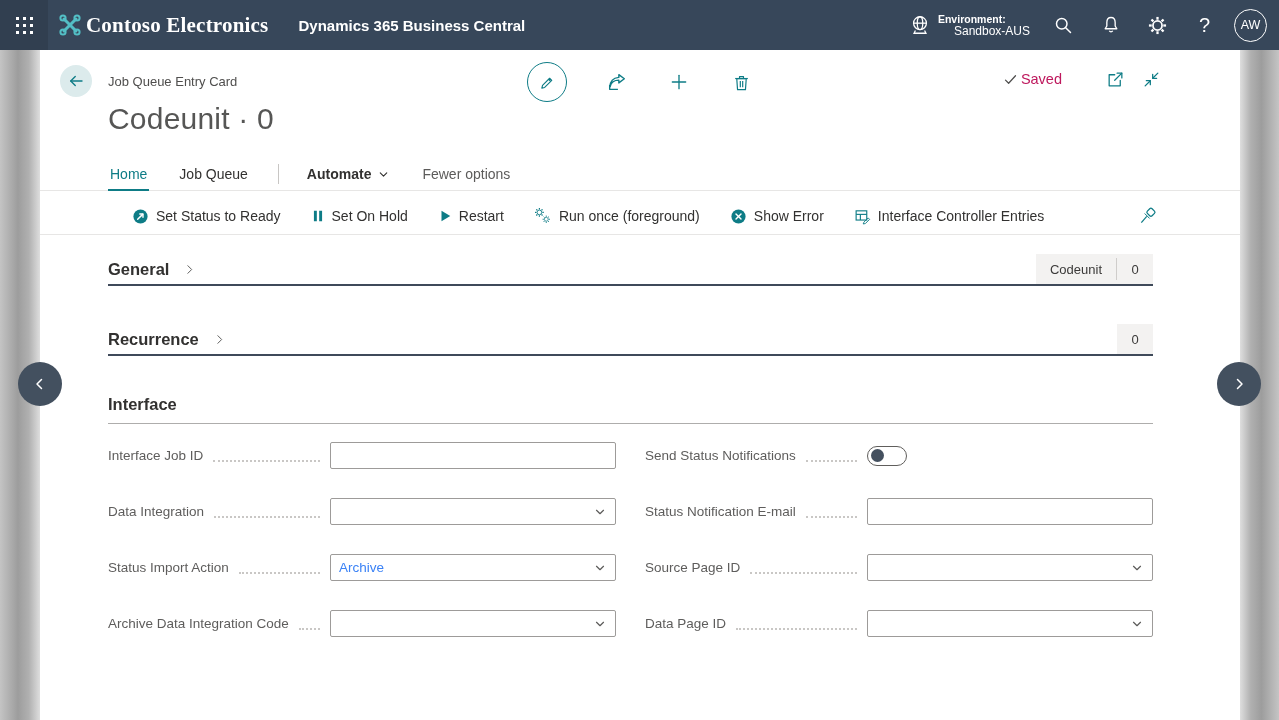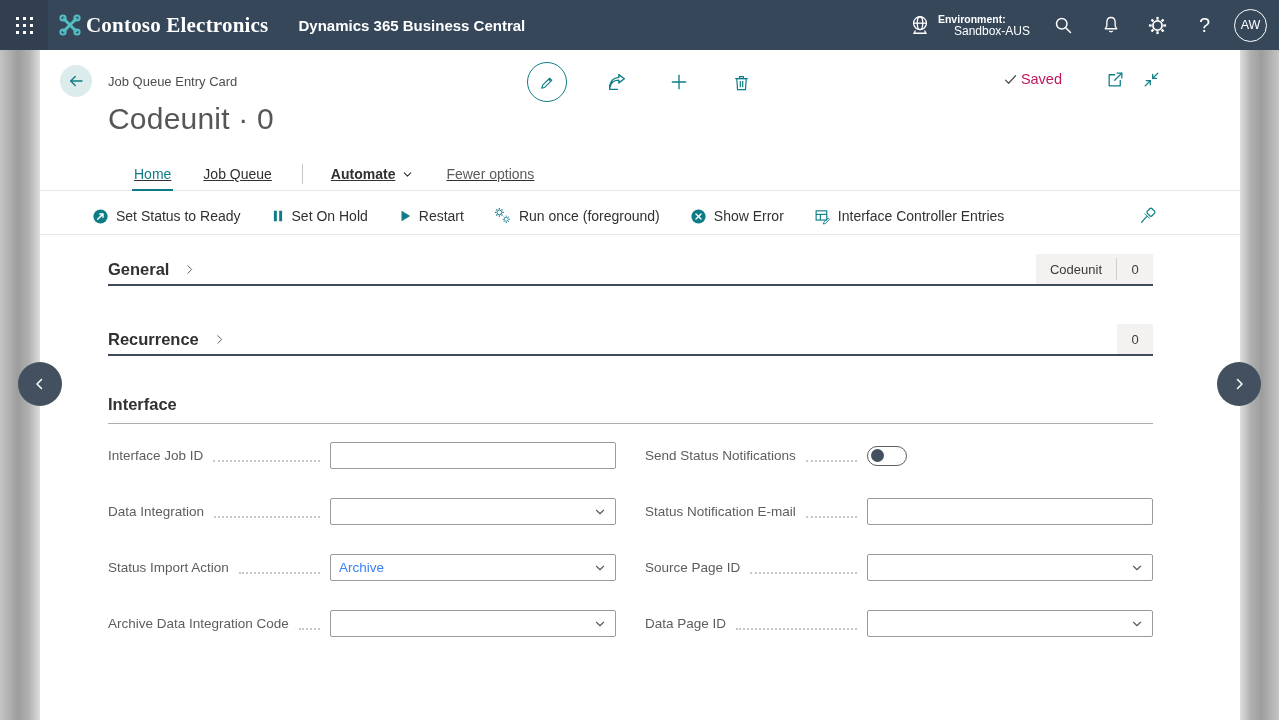--- a/index.html
+++ b/index.html
@@ -49,30 +49,30 @@
     display:flex;align-items:center;justify-content:center;cursor:pointer;}
   .hicon{width:24px;height:24px;display:flex;align-items:center;justify-content:center;cursor:pointer;margin-left:38px;}
   .header-right{position:absolute;right:78px;top:18px;display:flex;align-items:center;}
   .saved{display:flex;align-items:center;gap:3px;font-size:14.5px;color:#be185d;margin-right:28px;}
   .winicon{width:22px;height:22px;display:flex;align-items:center;justify-content:center;cursor:pointer;margin-left:14px;}
 
   .page-title{position:absolute;left:68px;top:52px;font-size:30px;font-weight:300;color:#565655;letter-spacing:.2px;}
 
   
   .tab-strip{position:absolute;left:0;right:0;top:112px;height:29px;border-bottom:1px solid #e7e6e5;
-    display:flex;align-items:flex-end;padding-left:92px;box-sizing:border-box;text-decoration:underline;}
+    display:flex;align-items:flex-end;padding-left:68px;box-sizing:border-box;}
   .tab{font-size:14px;color:#323130;padding:0 2px 8px 2px;margin-right:28px;cursor:pointer;display:flex;align-items:center;gap:6px;}
   .tab.active{color:#0E7C86;border-bottom:2px solid #0E7C86;margin-bottom:-1px;padding-bottom:7px;}
   .tab.automate{font-weight:600;}
   .tab.fewer{color:#5c5b5a;}
   .tab-divider{width:1px;height:20px;background:#c8c6c4;margin:0 26px 6px 0;}
 
   
   .action-strip{position:absolute;left:0;right:0;top:148px;height:37px;border-bottom:1px solid #e7e6e5;
-    display:flex;align-items:center;padding-left:52px;box-sizing:border-box;}
+    display:flex;align-items:center;padding-left:92px;box-sizing:border-box;}
   .action{display:flex;align-items:center;gap:7px;font-size:14px;color:#323130;margin-right:30px;cursor:pointer;}
   .pin-btn{position:absolute;right:80px;top:8px;width:22px;height:22px;cursor:pointer;}
 
   
   .section{position:absolute;left:68px;right:87px;display:flex;align-items:flex-end;
     border-bottom:2px solid #3F4A5A;cursor:pointer;}
   .section.general{top:203px;height:31px;}
   .section.recurrence{top:273px;height:31px;}
   .section-title{font-size:16.5px;font-weight:700;color:#323130;margin-bottom:5px;display:flex;align-items:center;gap:14px;}
   .badges{margin-left:auto;display:flex;align-items:stretch;height:30px;background:#F3F2F1;}

